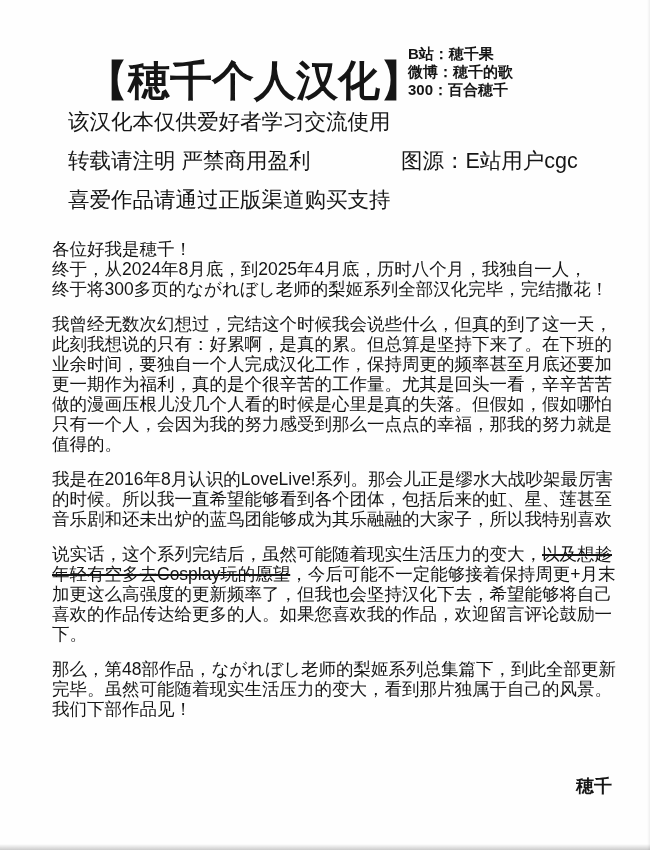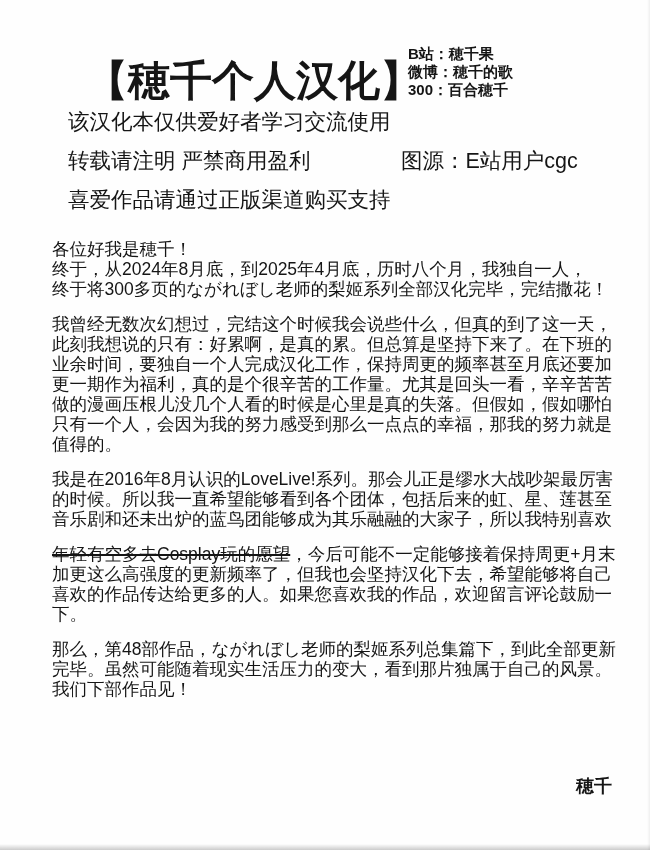--- a/index.html
+++ b/index.html
@@ -92,20 +92,21 @@
       <div class="line">值得的。</div>
     </div>
 
     <div class="para">
       <div class="line">我是在2016年8月认识的LoveLive!系列。那会儿正是缪水大战吵架最厉害</div>
       <div class="line">的时候。所以我一直希望能够看到各个团体，包括后来的虹、星、莲甚至</div>
       <div class="line">音乐剧和还未出炉的蓝鸟团能够成为其乐融融的大家子，所以我特别喜欢</div>
     </div>
 
     <div class="para">
+      <div class="line"><span>说实话，这个系列完结后，虽然可能随着现实生活压力的变大，</span><span class="struck">以及想趁</span></div>
       <div class="line"><span class="struck">年轻有空多去Cosplay玩的愿望</span><span>，今后可能不一定能够接着保持周更+月末</span></div>
       <div class="line">加更这么高强度的更新频率了，但我也会坚持汉化下去，希望能够将自己</div>
       <div class="line">喜欢的作品传达给更多的人。如果您喜欢我的作品，欢迎留言评论鼓励一</div>
       <div class="line">下。</div>
     </div>
 
     <div class="para">
       <div class="line">那么，第48部作品，ながれぼし老师的梨姬系列总集篇下，到此全部更新</div>
       <div class="line">完毕。虽然可能随着现实生活压力的变大，看到那片独属于自己的风景。</div>
       <div class="line">我们下部作品见！</div>

